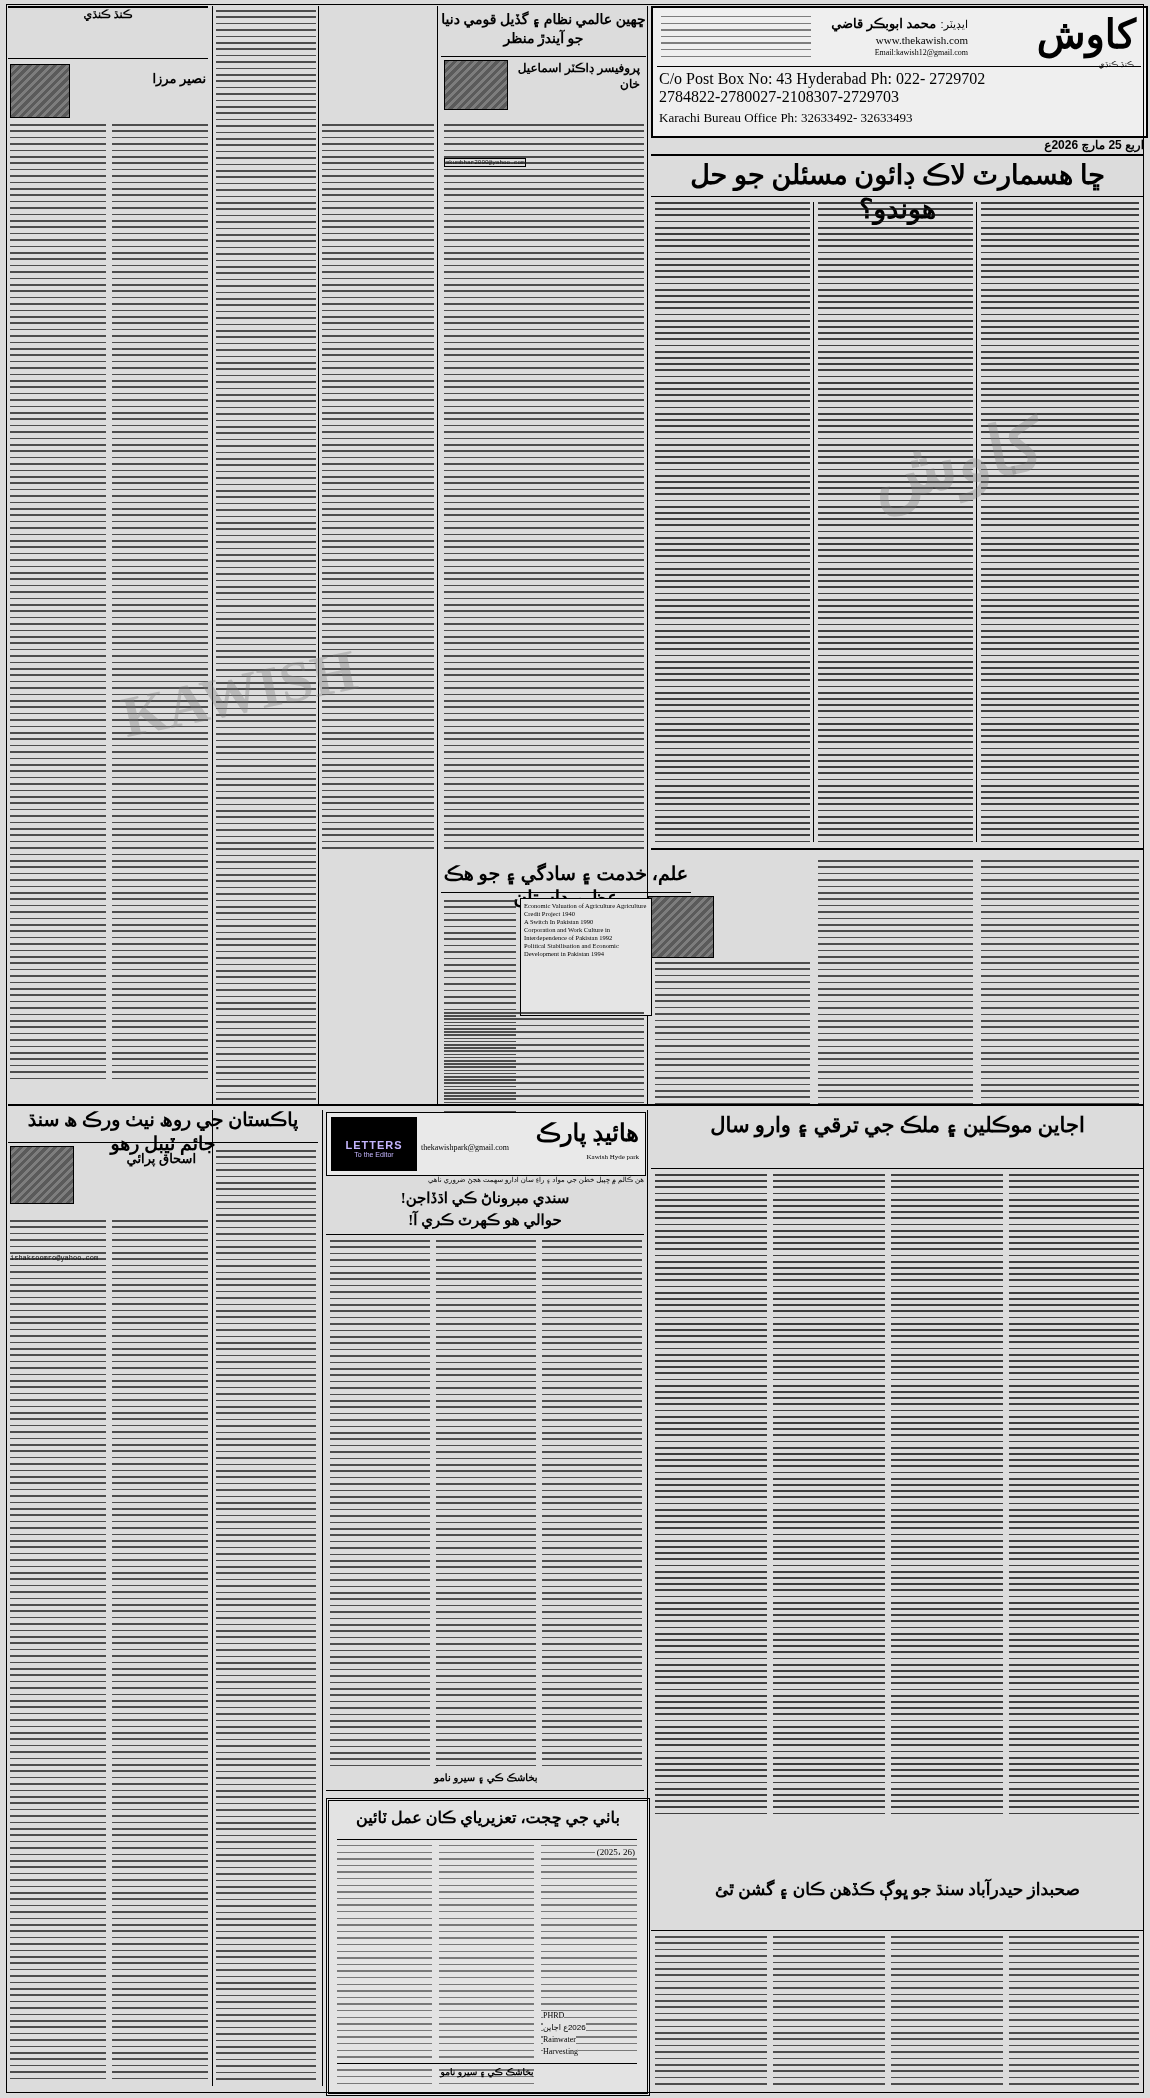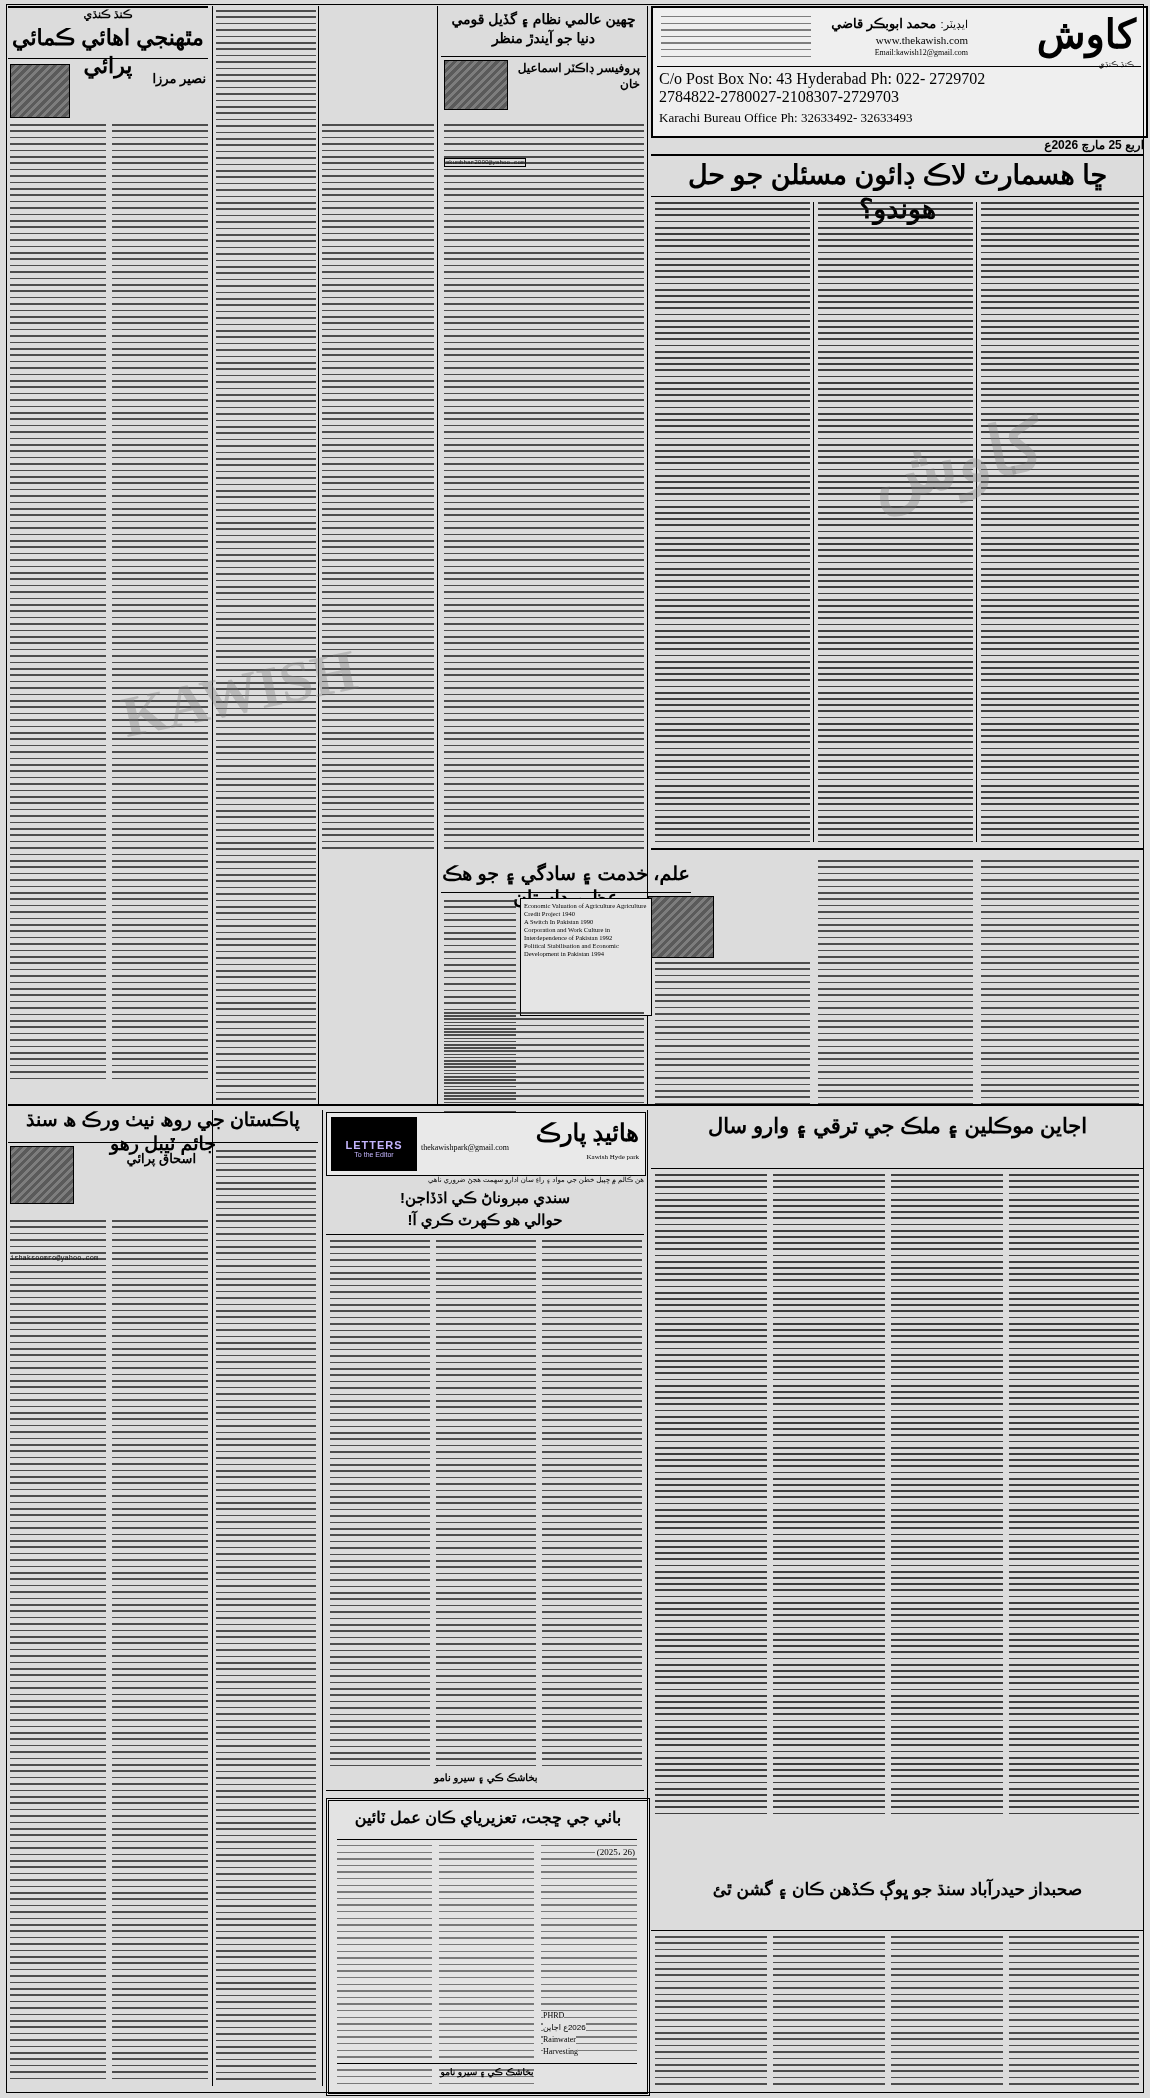--- a/index.html
+++ b/index.html
@@ -20,21 +20,21 @@
         rgba(20,20,20,0.86) 0px, rgba(20,20,20,0.86) 1.8px,
         rgba(255,255,255,0) 1.8px, rgba(255,255,255,0) 6.2px);
   }
   .bd.light{
     background:
       repeating-linear-gradient(to bottom,
         rgba(40,40,40,0.62) 0px, rgba(40,40,40,0.62) 1.4px,
         rgba(255,255,255,0) 1.4px, rgba(255,255,255,0) 6.6px);
   }
   .masthead-box{position:absolute;border:2px solid #000;background:#e8e8e8;}
-  .hl{font-weight:bold;color:#000;text-align:center;direction:rtl;}
+  .hl{font-weight:bold;color:#000;text-align:center;direction:rtl;font-family:Liberation Serif, serif;}
   .rtl{direction:rtl;text-align:right;}
   .thin-line{position:absolute;background:#000;}
   .photo{position:absolute;background:
       repeating-linear-gradient(135deg,#5a5a5a 0 3px,#7d7d7d 3px 6px),
       radial-gradient(circle at 50% 35%, #9a9a9a 0 28%, #4e4e4e 60%, #2f2f2f 100%);
     border:1px solid #000;}
   .logo-word{
     font-family:"Liberation Serif", serif;font-weight:bold;
     letter-spacing:-1px;
   }
@@ -88,21 +88,20 @@
 
   <div class="hl" style="position:absolute;left:441px;top:10px;width:205px;font-size:14px;line-height:19px;">ڇهين عالمي نظام ۽ گڏيل قومي دنيا جو آيندڙ منظر</div>
   <div class="thin-line" style="left:441px;top:56px;width:205px;height:1px;"></div>
   <div class="photo" style="left:444px;top:60px;width:62px;height:48px;"></div>
   <div class="rtl" style="position:absolute;left:510px;top:60px;width:130px;font-size:12px;font-weight:bold;line-height:16px;">پروفيسر ڊاڪٽر اسماعيل خان</div>
   <div class="boxed smallcap" style="position:absolute;left:444px;top:110px;width:80px;font-family:'Liberation Mono',monospace;font-size:6px;text-align:center;">mkumbhar2000@yahoo.com</div>
   <div class="blk bd" style="left:444px;top:124px;width:200px;height:730px;"></div>
 
   <div class="thin-line" style="left:8px;top:6px;width:200px;height:2px;"></div>
   <div class="rtl" style="position:absolute;left:8px;top:8px;width:200px;text-align:center;font-size:11px;font-weight:bold;">ڪنڌ ڪنڌي</div>
-  <div class="hl" style="position:absolute;left:8px;top:24px;width:200px;font-size:22px;line-height:28px;">مٿهنجي اھائي ڪمائي پرائي</div>
   <div class="thin-line" style="left:8px;top:58px;width:200px;height:1px;"></div>
   <div class="photo" style="left:10px;top:64px;width:58px;height:52px;"></div>
   <div class="rtl" style="position:absolute;left:72px;top:70px;width:134px;font-size:13px;font-weight:bold;line-height:17px;">نصير مرزا</div>
   <div class="blk bd" style="left:10px;top:124px;width:96px;height:960px;"></div>
   <div class="blk bd" style="left:112px;top:124px;width:96px;height:960px;"></div>
 
   <div class="blk bd" style="left:216px;top:10px;width:100px;height:1090px;"></div>
   <div class="blk bd" style="left:322px;top:124px;width:112px;height:730px;"></div>
 
   <div class="thin-line" style="left:212px;top:6px;width:1px;height:1098px;"></div>

